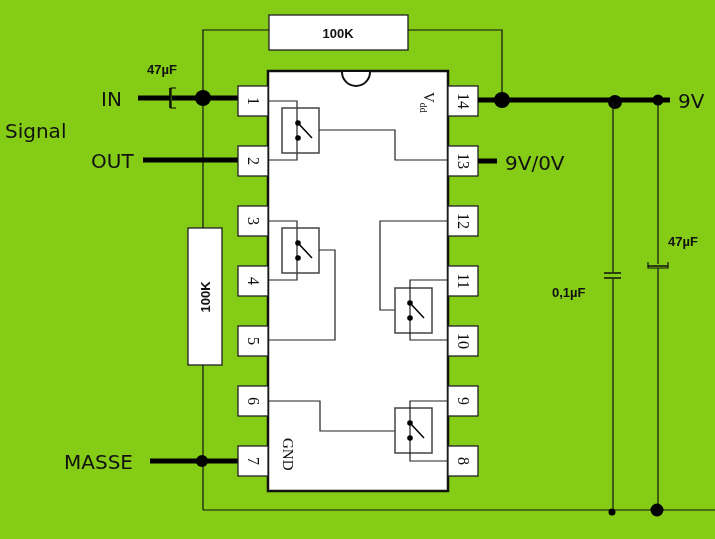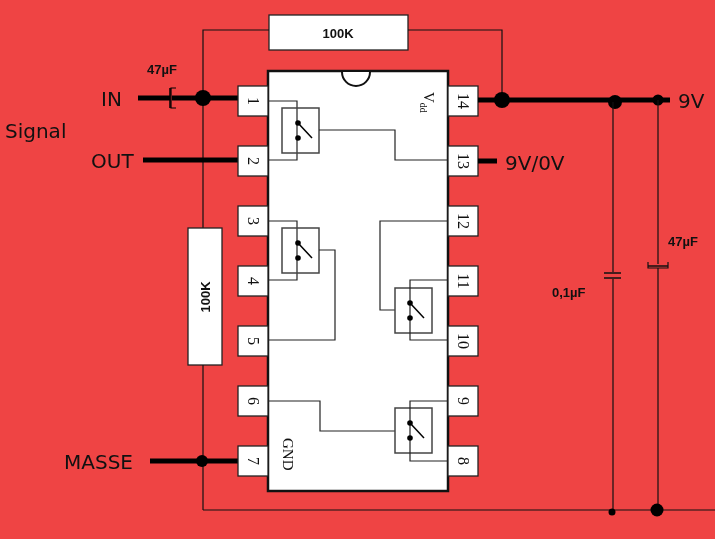--- a/index.html
+++ b/index.html
@@ -1,16 +1,16 @@
 <!DOCTYPE html>
 <html><head>
 <meta charset="utf-8">
 <style>
   html,body{margin:0;padding:0;background:#fff;}
-  #wrap{position:relative;width:715px;height:539px;overflow:hidden;background:#ef4444;}
+  #wrap{position:relative;width:715px;height:539px;overflow:hidden;background:#84cc16;}
   svg{position:absolute;left:0;top:0;}
   .lbl{font-family:"DejaVu Sans","Liberation Sans",sans-serif;fill:#111;}
   .big{font-size:20px;}
   .bold{font-family:"Liberation Sans",sans-serif;font-weight:bold;font-size:13px;fill:#111;}
   .pin{font-family:"Liberation Serif","DejaVu Serif",serif;font-size:16px;fill:#111;}
   .chip{font-family:"Liberation Serif","DejaVu Serif",serif;font-size:15px;fill:#111;}
 </style>
 </head>
 <body>
 

